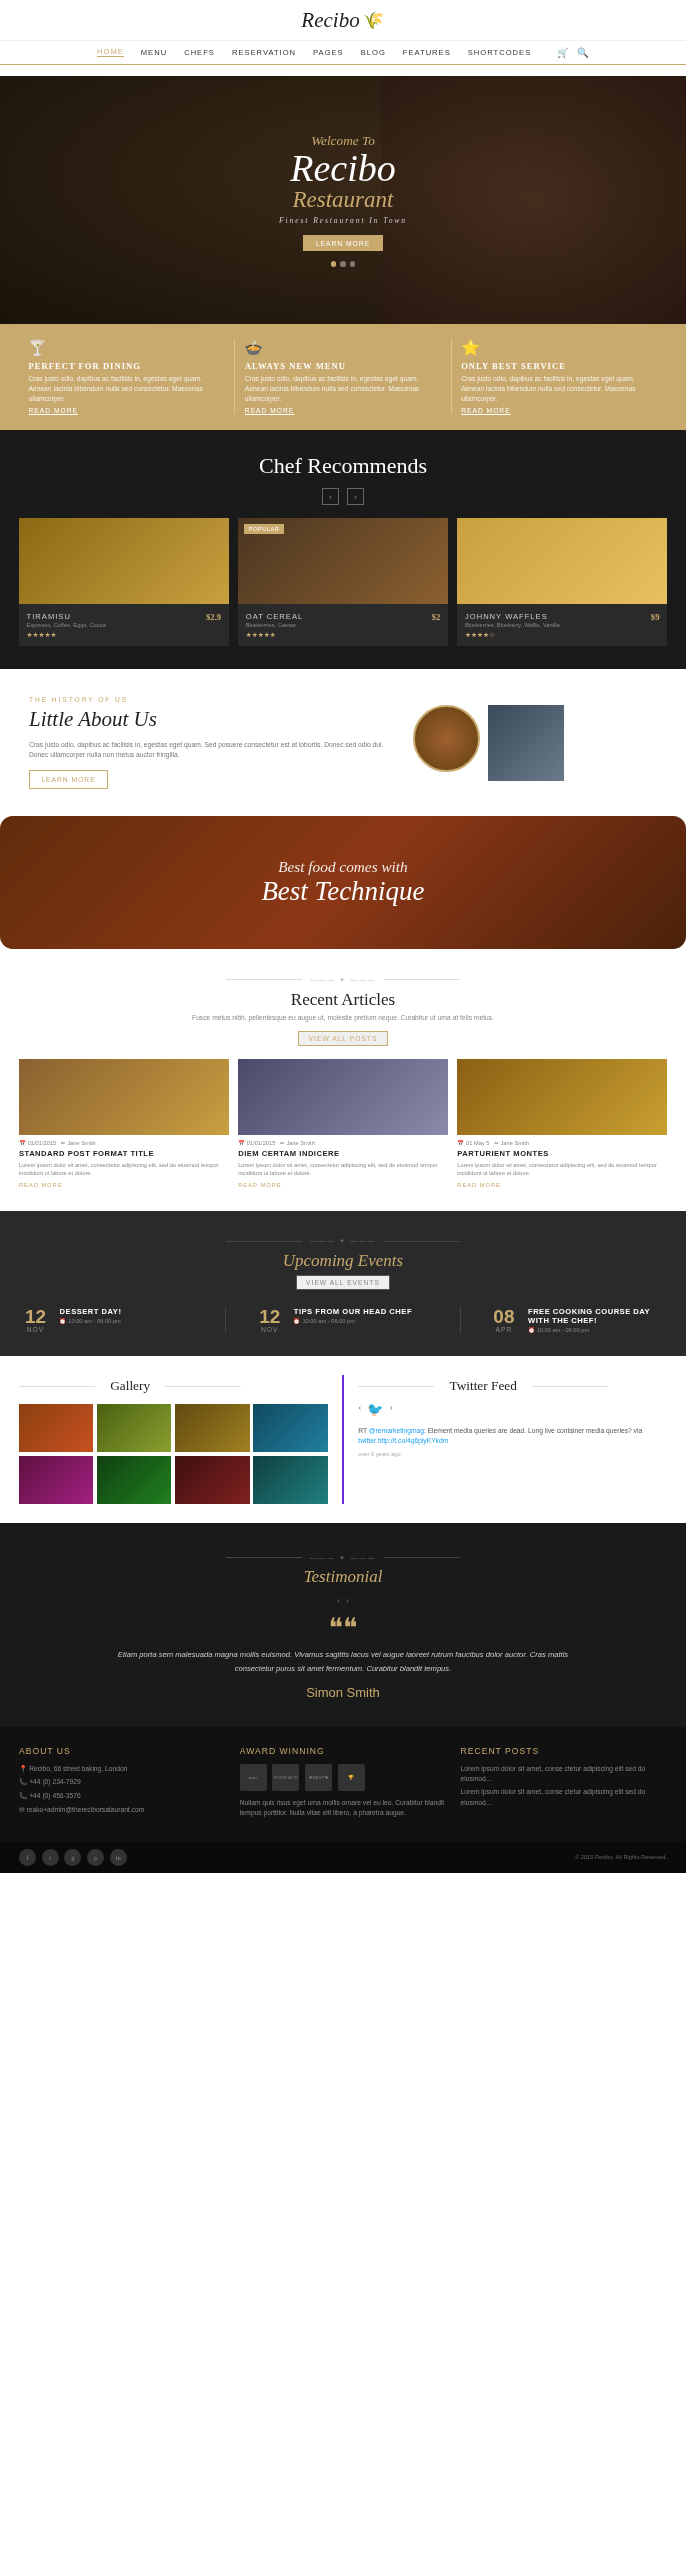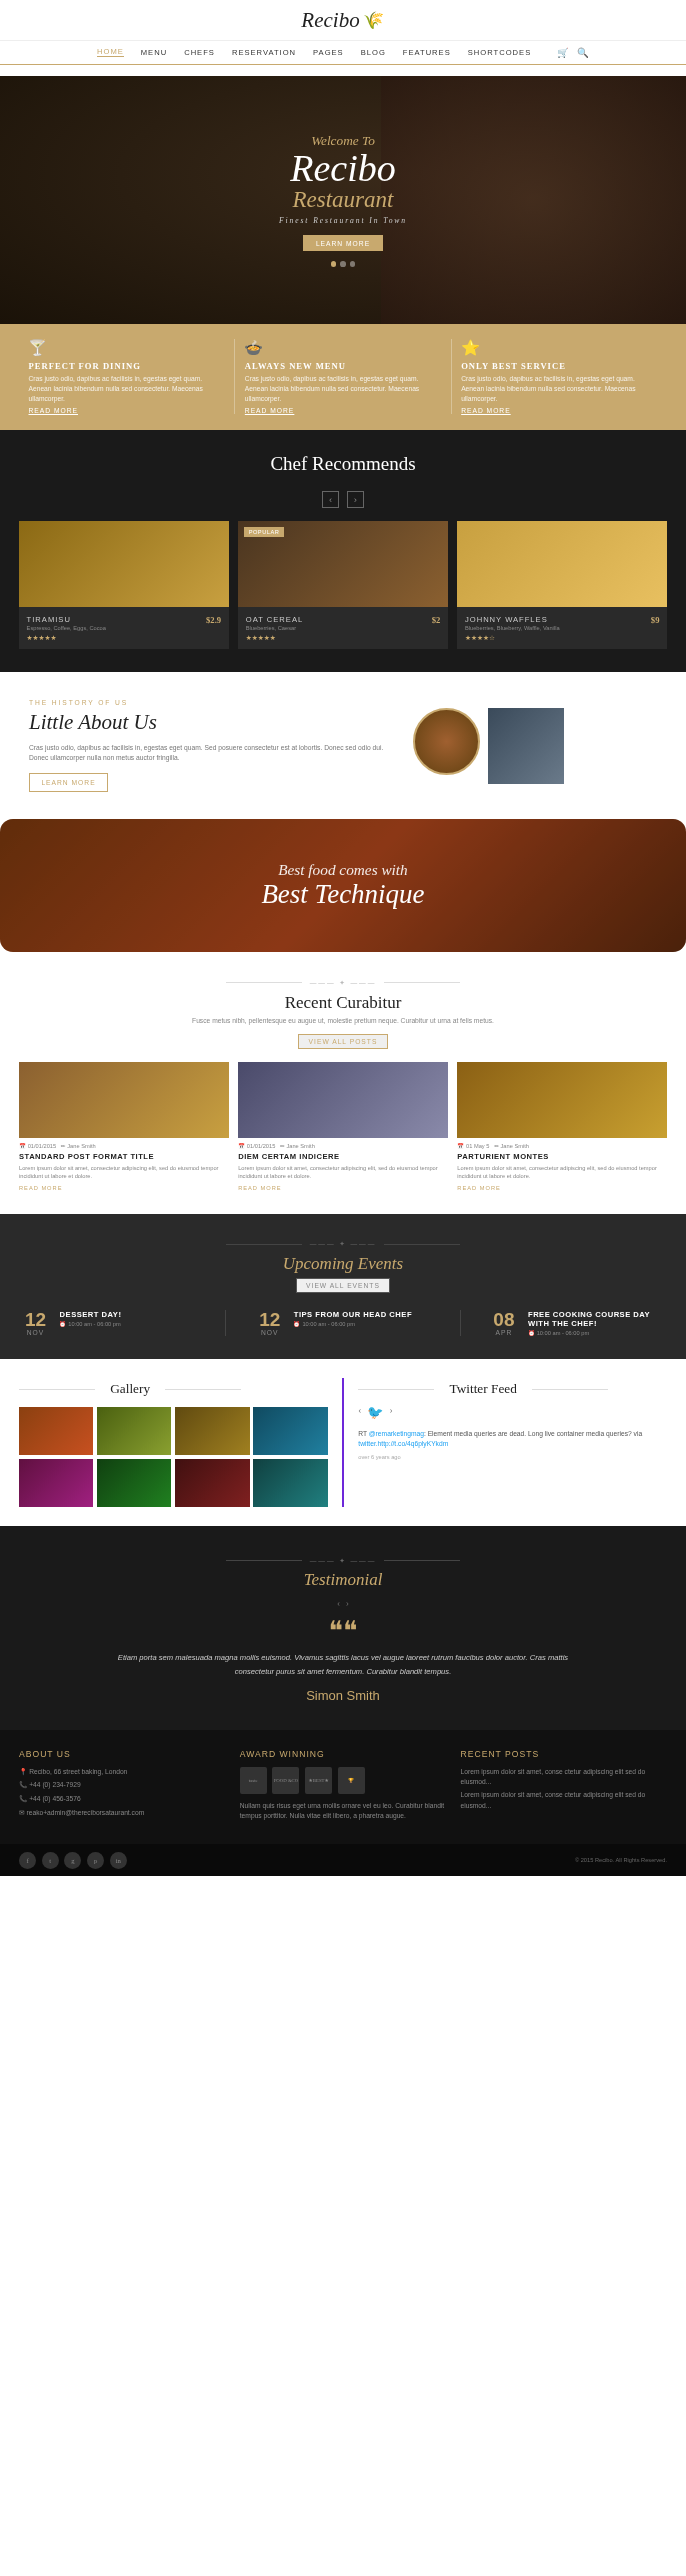--- a/index.html
+++ b/index.html
@@ -34,21 +34,21 @@
     .features-bar { background: #c8a96e; padding: 15.3px 19px; display: flex; justify-content: space-around; }
     .feature-item { flex: 1; text-align: left; padding: 0 9.5px; border-right: 1px solid rgba(255,255,255,0.3); }
     .feature-item:last-child { border-right: none; }
     .feature-icon { font-size: 15.3px; color: #fff; margin-bottom: 3.8px; }
     .feature-title { font-size: 8.6px; font-weight: bold; color: #fff; text-transform: uppercase; letter-spacing: 1px; }
     .feature-text { font-size: 6.7px; color: rgba(255,255,255,0.85); line-height: 1.5; margin-top: 2.9px; font-family: Arial, sans-serif; }
     .feature-link { font-size: 6.7px; color: #fff; text-transform: uppercase; letter-spacing: 1px; margin-top: 3.8px; display: block; font-family: Arial, sans-serif; text-decoration: underline; }
 
     
     .chef-section { background: #1a1a1a; padding: 23px 19px; }
-    .section-title { text-align: center; font-family: 'Georgia', serif; font-size: 19px; color: #fff; margin-bottom: 16px; }
+    .section-title { text-align: center; font-family: 'Georgia', serif; font-size: 22px; color: #fff; margin-bottom: 9px; }
     .section-arrows { display: flex; justify-content: center; gap: 7.6px; margin-bottom: 13.3px; }
     .arrow-btn { width: 17px; height: 17px; border: 1px solid #666; color: #888; display: flex; align-items: center; justify-content: center; font-size: 9.5px; cursor: pointer; background: transparent; }
     .chef-cards { display: flex; gap: 9.5px; }
     .chef-card { flex: 1; background: #2a2a2a; }
     .chef-card-img-bg { width: 100%; height: 86px; background: #555; }
     .chef-card-img-bg.tiramisu { background: linear-gradient(135deg, #8b6914 0%, #c8a040 100%); }
     .chef-card-img-bg.oatcereal { background: linear-gradient(135deg, #4a3520 0%, #8b6030 100%); }
     .chef-card-img-bg.waffles { background: linear-gradient(135deg, #c8a040 0%, #e8c060 100%); }
     .chef-badge { position: absolute; top: 5.7px; left: 5.7px; background: #c8a96e; color: #fff; font-size: 5.7px; padding: 1.9px 4.8px; text-transform: uppercase; letter-spacing: 0.5px; font-family: Arial, sans-serif; }
     .chef-card-body { padding: 7.6px; }
@@ -279,21 +279,21 @@
   </div>
 </div>
 
 <div class="articles-section">
   <div class="section-header">
     <div class="section-divider">
       <div class="divider-line"></div>
       <span class="section-label">——— ✦ ———</span>
       <div class="divider-line"></div>
     </div>
-    <div class="section-h2">Recent Curabitur</div>
+    <div class="section-h2">Recent Articles</div>
     <div class="section-sub">Fusce metus nibh, pellentesque eu augue ut, molestie pretium neque. Curabitur ut urna at felis metus.</div>
     <button class="view-all">VIEW ALL POSTS</button>
   </div>
   <div class="articles-grid">
     <div class="article-card">
       <div class="article-img spices"></div>
       <div class="article-meta">📅 01/01/2015 &nbsp; ✏ Jane Smith</div>
       <div class="article-title">STANDARD POST FORMAT TITLE</div>
       <div class="article-text">Lorem ipsum dolor sit amet, consectetur adipiscing elit, sed do eiusmod tempor incididunt ut labore et dolore.</div>
       <a class="read-more">READ MORE</a>

